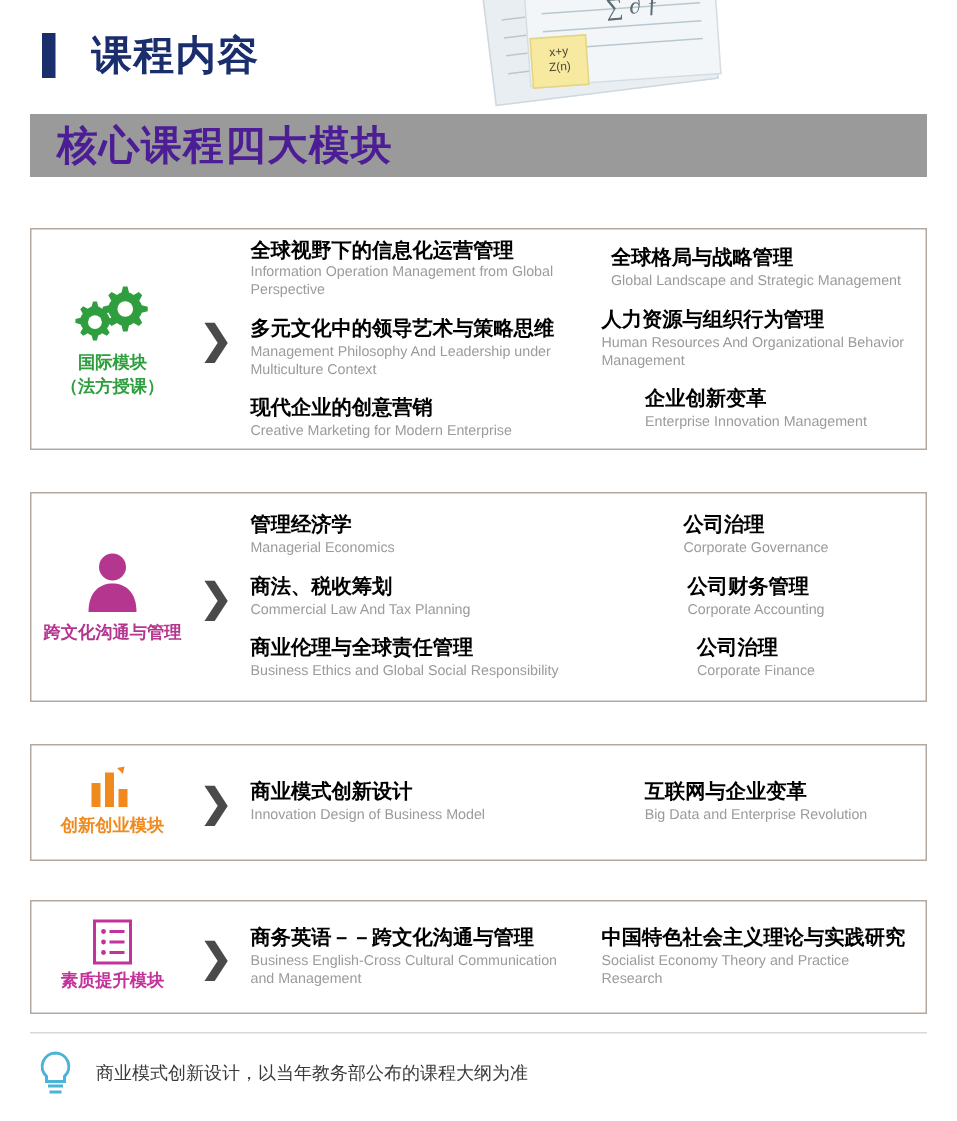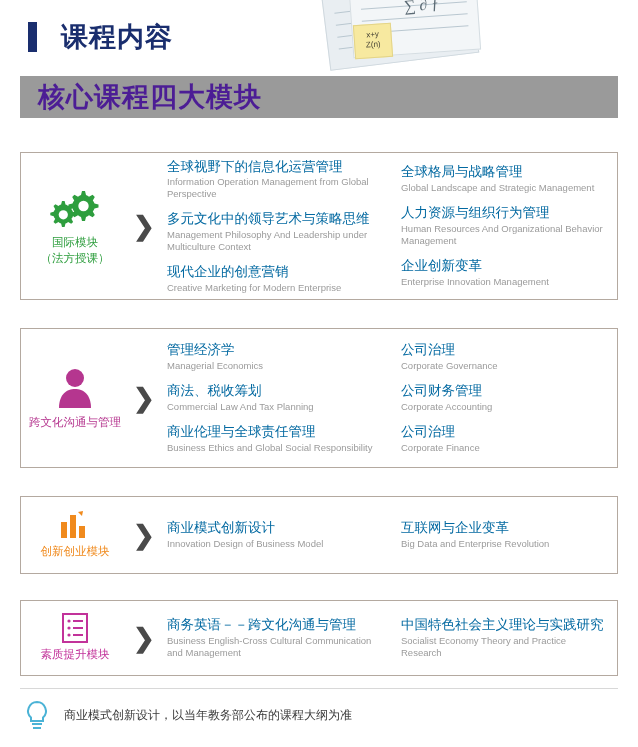--- a/index.html
+++ b/index.html
@@ -130,21 +130,21 @@
   }
   .icon-shape {
     height: 46px;
     display: flex;
     align-items: center;
     justify-content: center;
     margin-bottom: 4px;
   }
   .icon-label {
     font-size: 11.5px;
-    font-weight: normal;
+    font-weight: bold;
     text-align: center;
     line-height: 1.35;
   }
   .chevron-col {
     width: 30px;
     flex: 0 0 30px;
     display: flex;
     align-items: center;
     justify-content: center;
   }
@@ -160,26 +160,26 @@
     padding: 8px 10px 8px 8px;
     align-items: center;
   }
   .col {
     flex: 1 1 50%;
     display: flex;
     flex-direction: column;
     justify-content: center;
     gap: 11px;
   }
-  .col.col-right { padding-left: 14px; }
+  .col.col-right { padding-left: 14px; align-items: center; }
   .course-cn {
     font-size: 13.5px;
-    color: #0369a1;
+    color: #000000;
     line-height: 1.25;
-    font-weight: 400;
+    font-weight: 700;
   }
   .course-en {
     font-size: 9.5px;
     color: #9b9b9b;
     line-height: 1.25;
     margin-top: 1px;
   }
 
   
   .footer {

